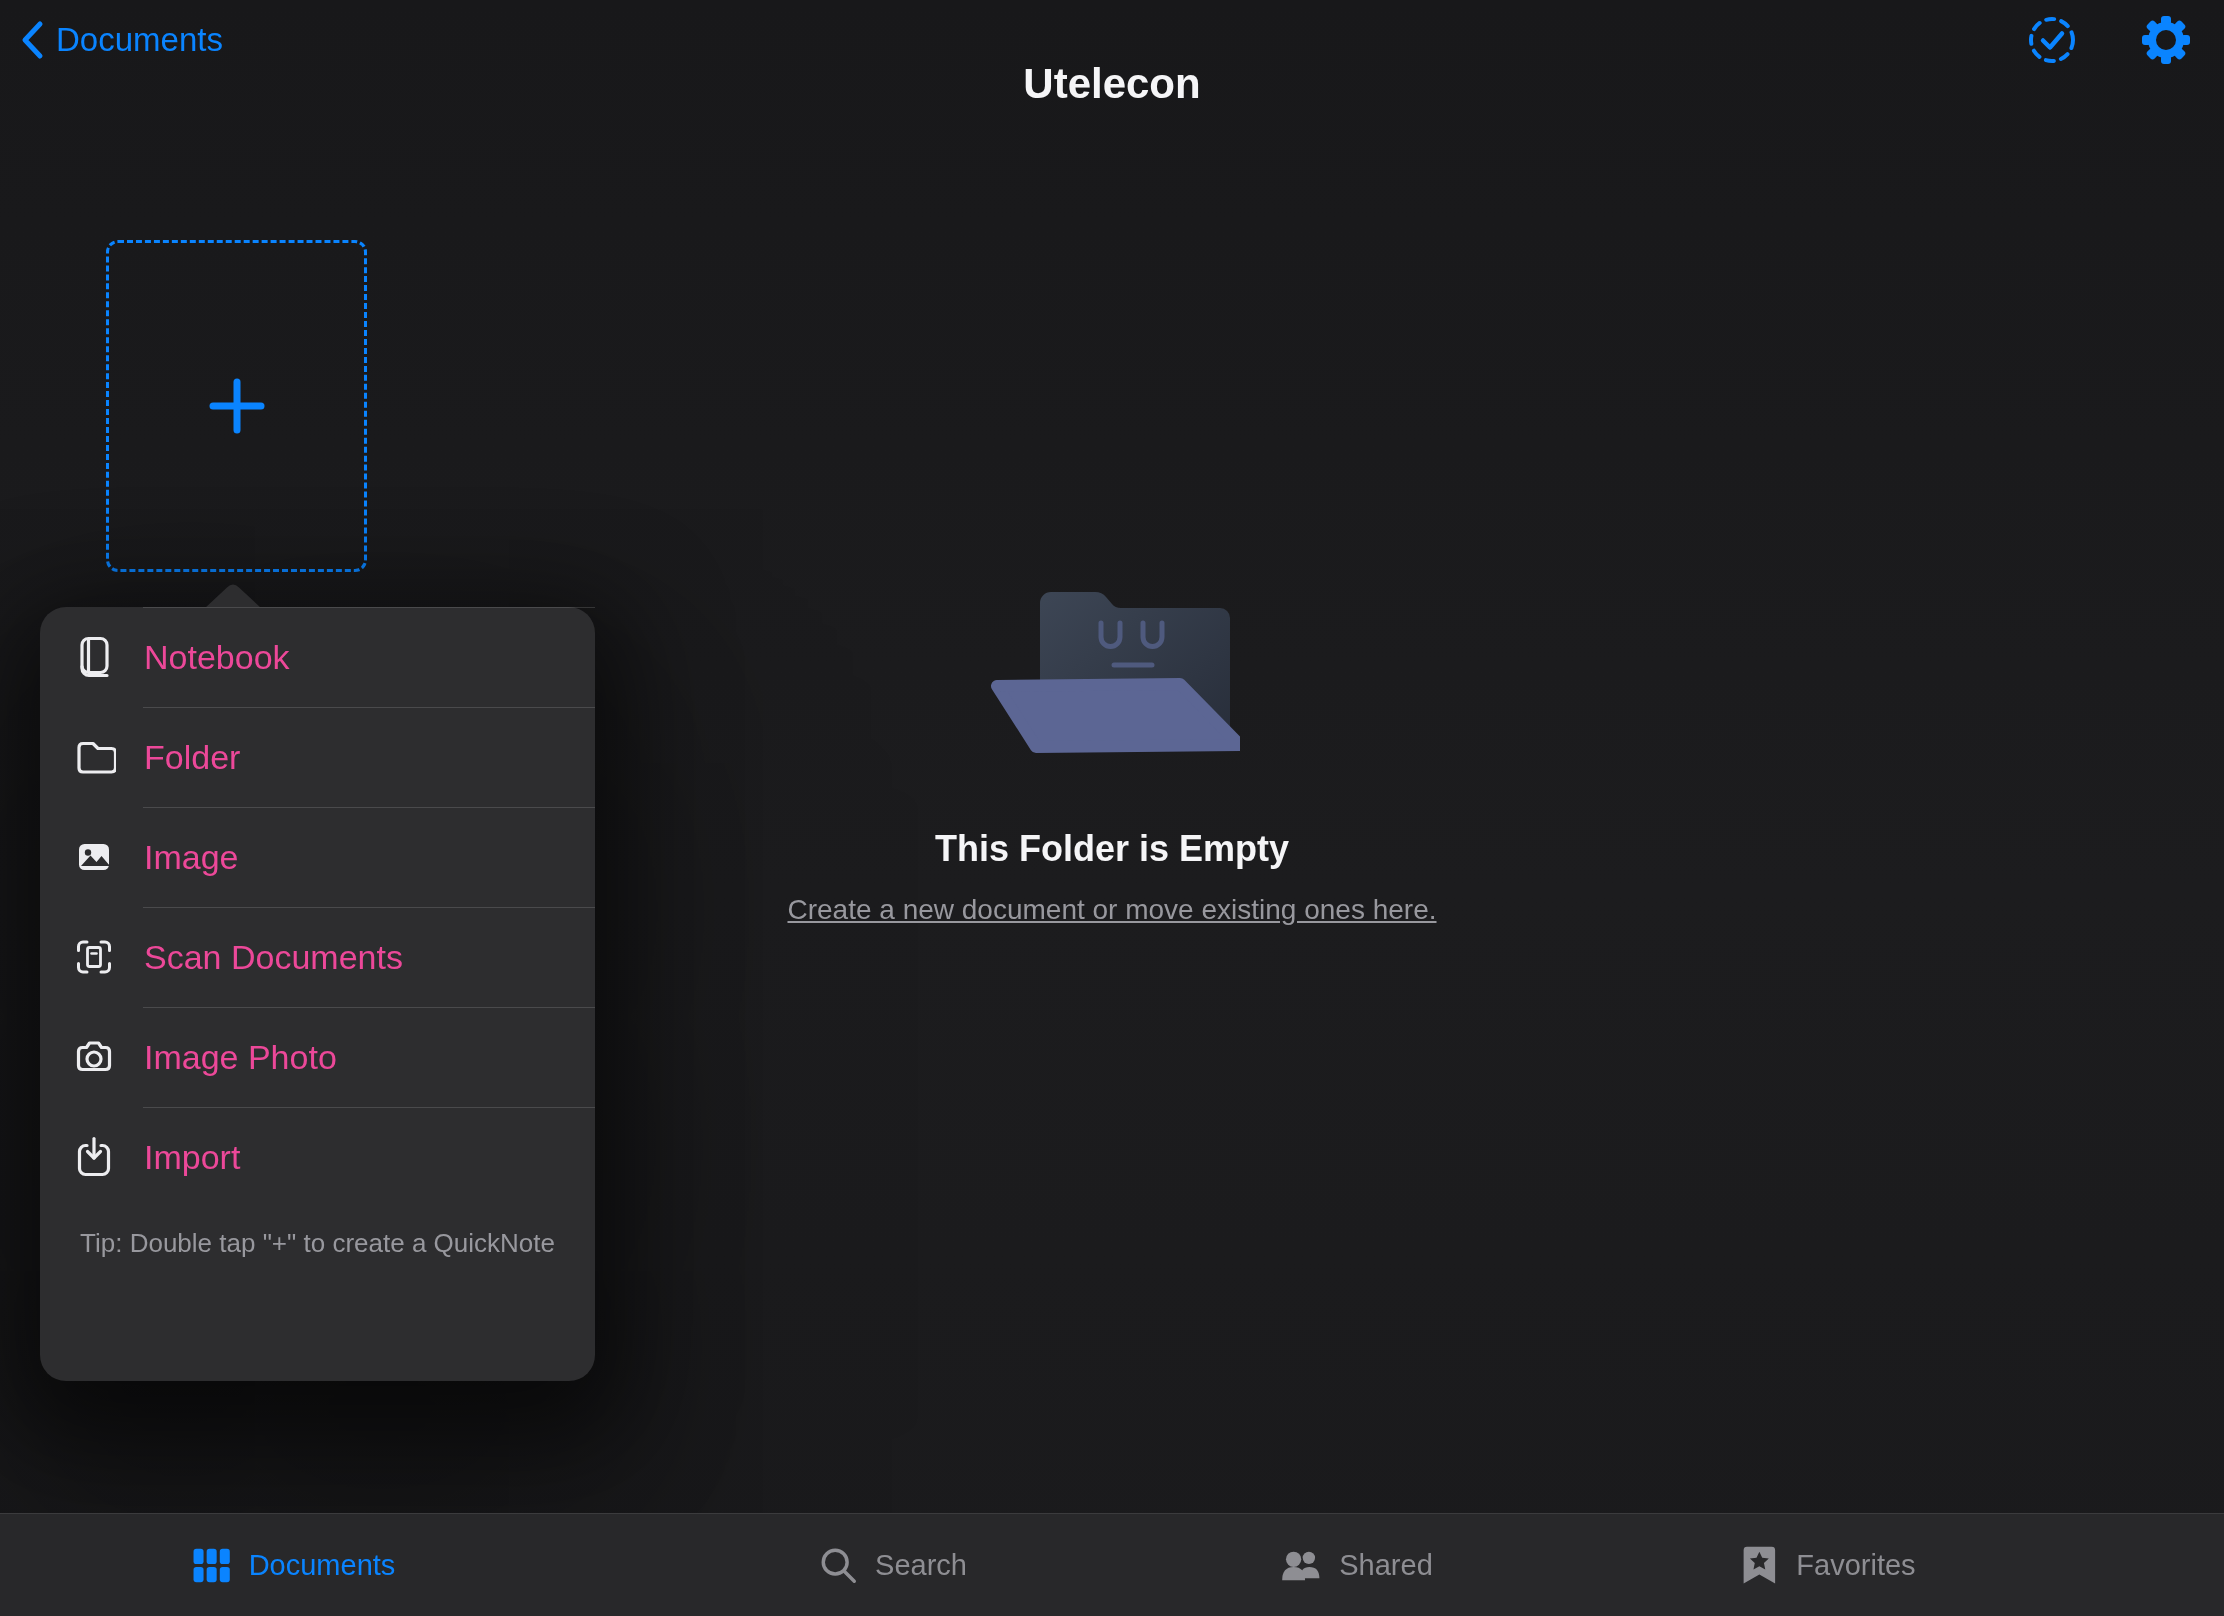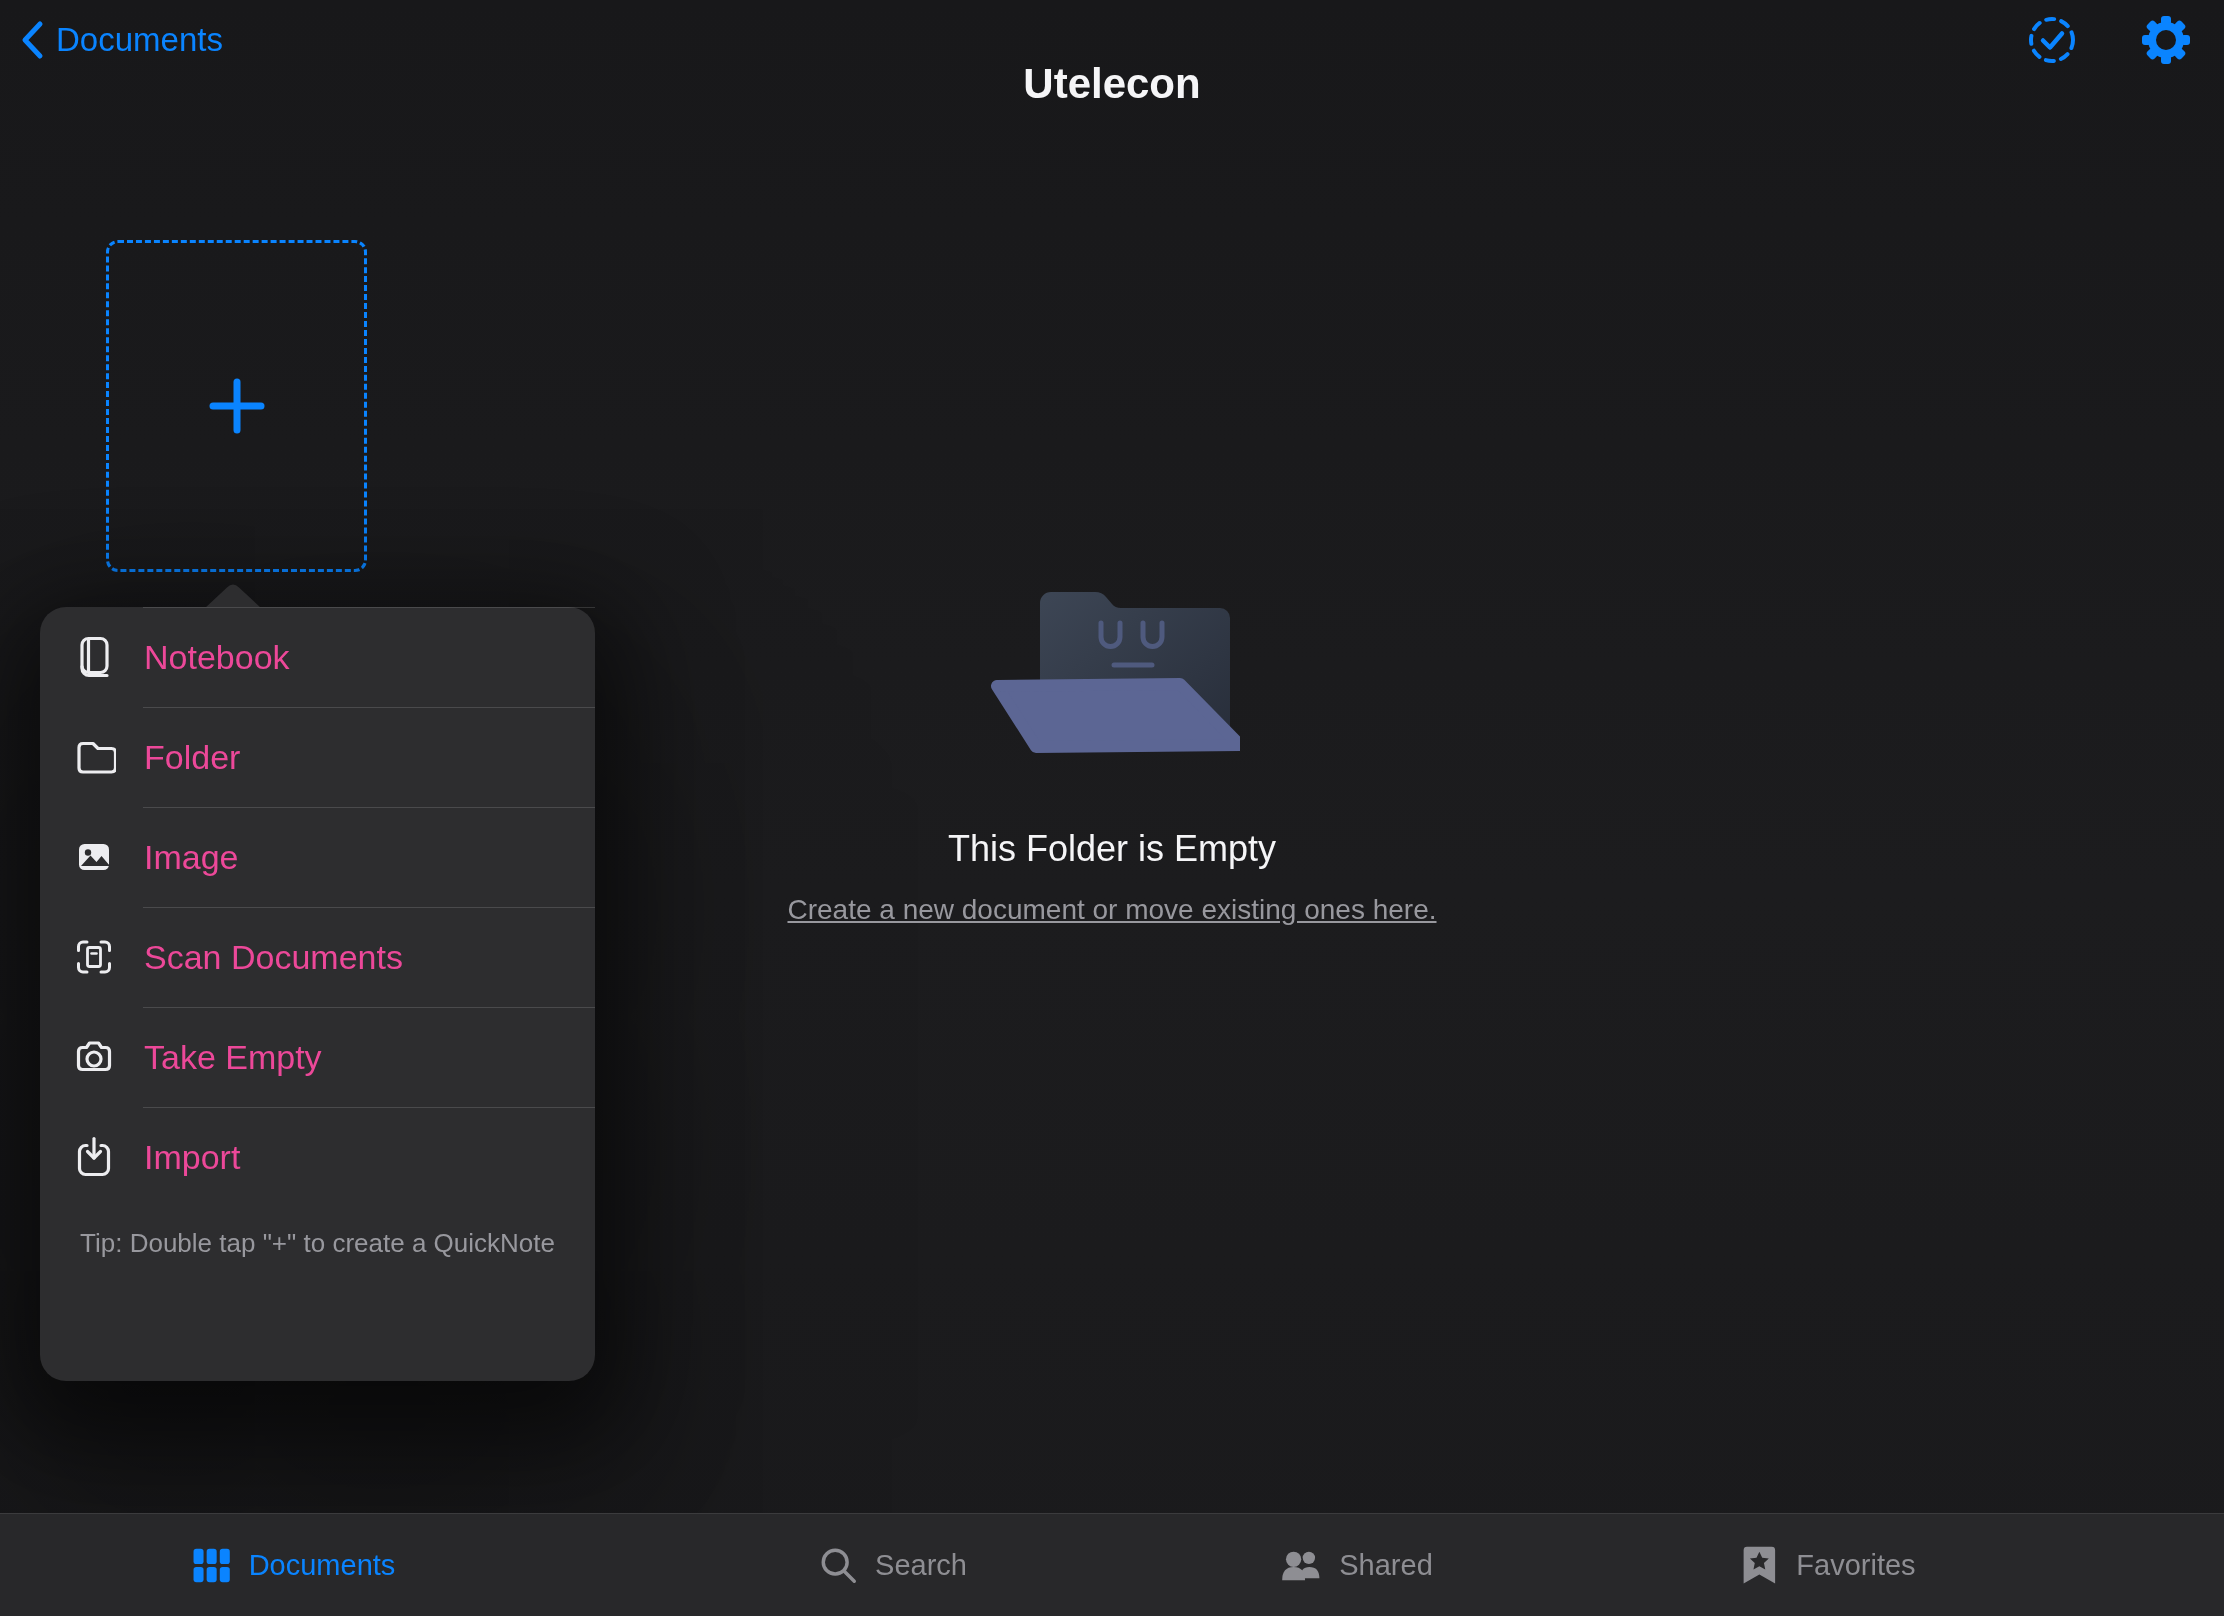--- a/index.html
+++ b/index.html
@@ -52,21 +52,21 @@
   .menu-item .mi-label { margin-left:24px; font-size:34px; color:#ec4899; }
   .menu-tip {
     height:72px; display:flex; align-items:center; justify-content:center;
     color:#98989e; font-size:26px;
   }
 
   
   .empty-illustration { position:absolute; left:986px; top:575px; width:254px; height:180px; }
   .empty-title {
     position:absolute; left:0; right:0; top:828px; text-align:center;
-    font-size:36px; font-weight:400; color:#f5f5f7;
+    font-size:36px; font-weight:700; color:#f5f5f7;
   }
   .empty-subtitle {
     position:absolute; left:0; right:0; top:894px; text-align:center;
     font-size:28px; color:#98989e;text-decoration:underline;
   }
 
   
   .tabbar {
     position:absolute; left:0; right:0; top:1513px; bottom:0;
     background:#28282a; border-top:1px solid rgba(255,255,255,.09);
@@ -187,21 +187,21 @@
       <span class="mi-label">Scan Documents</span>
     </div>
 
     <div class="menu-item">
       <span class="mi-icon">
         <svg width="44" height="44" viewBox="0 0 44 44" fill="none" stroke="#ededf0" stroke-width="3.2" stroke-linecap="round" stroke-linejoin="round">
           <path d="M6.5,16.5 q0,-4 4,-4 h4 l3,-4.5 h9 l3,4.5 h4 q4,0 4,4 v14 q0,4 -4,4 h-23 q-4,0 -4,-4 z"></path>
           <circle cx="22" cy="24" r="7"></circle>
         </svg>
       </span>
-      <span class="mi-label">Take Empty</span>
+      <span class="mi-label">Image Photo</span>
     </div>
 
     <div class="menu-item">
       <span class="mi-icon">
         <svg width="44" height="44" viewBox="0 0 44 44" fill="none" stroke="#ededf0" stroke-width="3.2" stroke-linecap="round" stroke-linejoin="round">
           <path d="M15,10.5 h-1.5 a6,6 0 0 0 -6,6 v17 a6,6 0 0 0 6,6 h17 a6,6 0 0 0 6,-6 v-17 a6,6 0 0 0 -6,-6 h-1.5"></path>
           <line x1="22" y1="3.5" x2="22" y2="23"></line>
           <polyline points="15.5,16.5 22,23 28.5,16.5"></polyline>
         </svg>
       </span>

